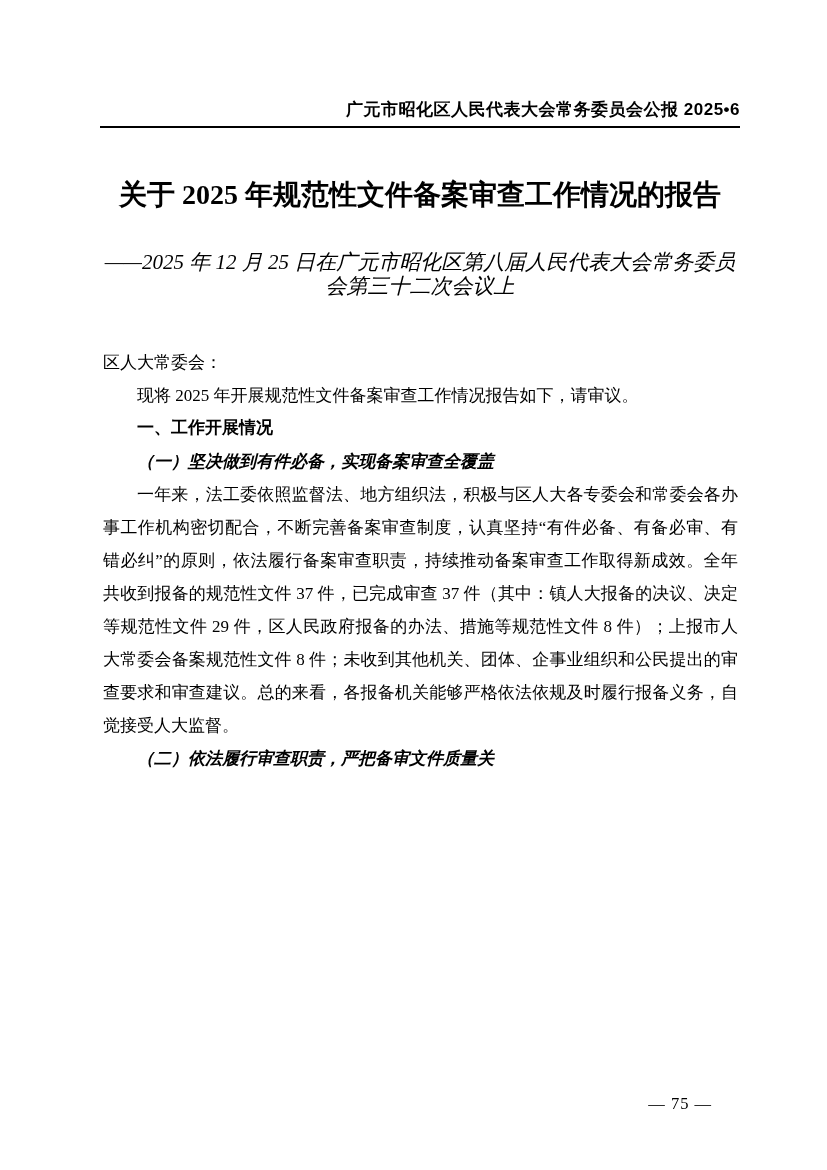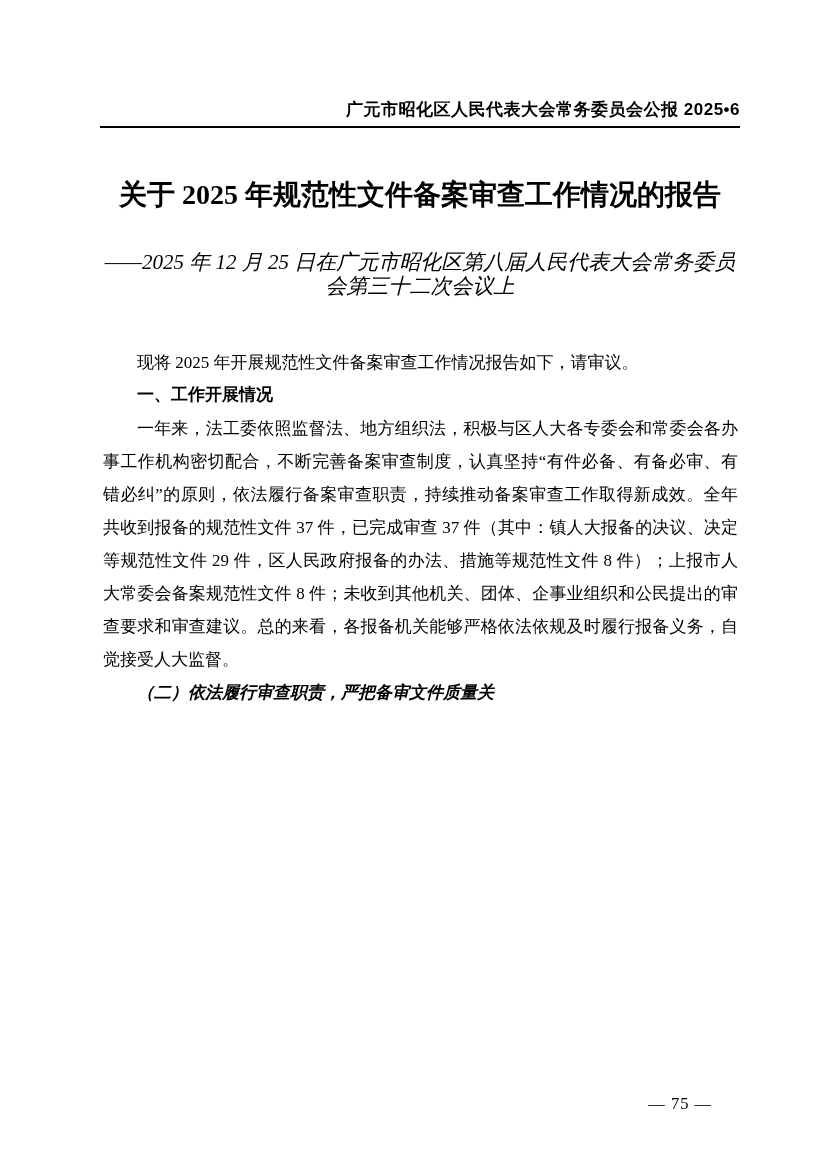--- a/index.html
+++ b/index.html
@@ -109,21 +109,23 @@
   <div class="header-text">广元市昭化区人民代表大会常务委员会公报 2025•6</div>
 
   <div class="header-rule"></div>
 
   <div class="doc-title">关于 2025 年规范性文件备案审查工作情况的报告</div>
 
   <div class="subtitle-1">——2025 年 12 月 25 日在广元市昭化区第八届人民代表大会常务委员会第三十二次会议上</div>
 
 
   <div class="doc-body">
+    <p class="no-indent">区人大常委会：</p>
     <p>现将 2025 年开展规范性文件备案审查工作情况报告如下，请审议。</p>
     <p class="section-heading">一、工作开展情况</p>
+    <p class="sub-heading">（一）坚决做到有件必备，实现备案审查全覆盖</p>
     <p>一年来，法工委依照监督法、地方组织法，积极与区人大各专委会和常委会各办事工作机构密切配合，不断完善备案审查制度，认真坚持“有件必备、有备必审、有错必纠”的原则，依法履行备案审查职责，持续推动备案审查工作取得新成效。全年共收到报备的规范性文件 37 件，已完成审查 37 件（其中：镇人大报备的决议、决定等规范性文件 29 件，区人民政府报备的办法、措施等规范性文件 8 件）；上报市人大常委会备案规范性文件 8 件；未收到其他机关、团体、企事业组织和公民提出的审查要求和审查建议。总的来看，各报备机关能够严格依法依规及时履行报备义务，自觉接受人大监督。</p>
     <p class="sub-heading">（二）依法履行审查职责，严把备审文件质量关</p>
   </div>
 
   <div class="page-number">— 75 —</div>
 
 </div>
 
 </body></html>

